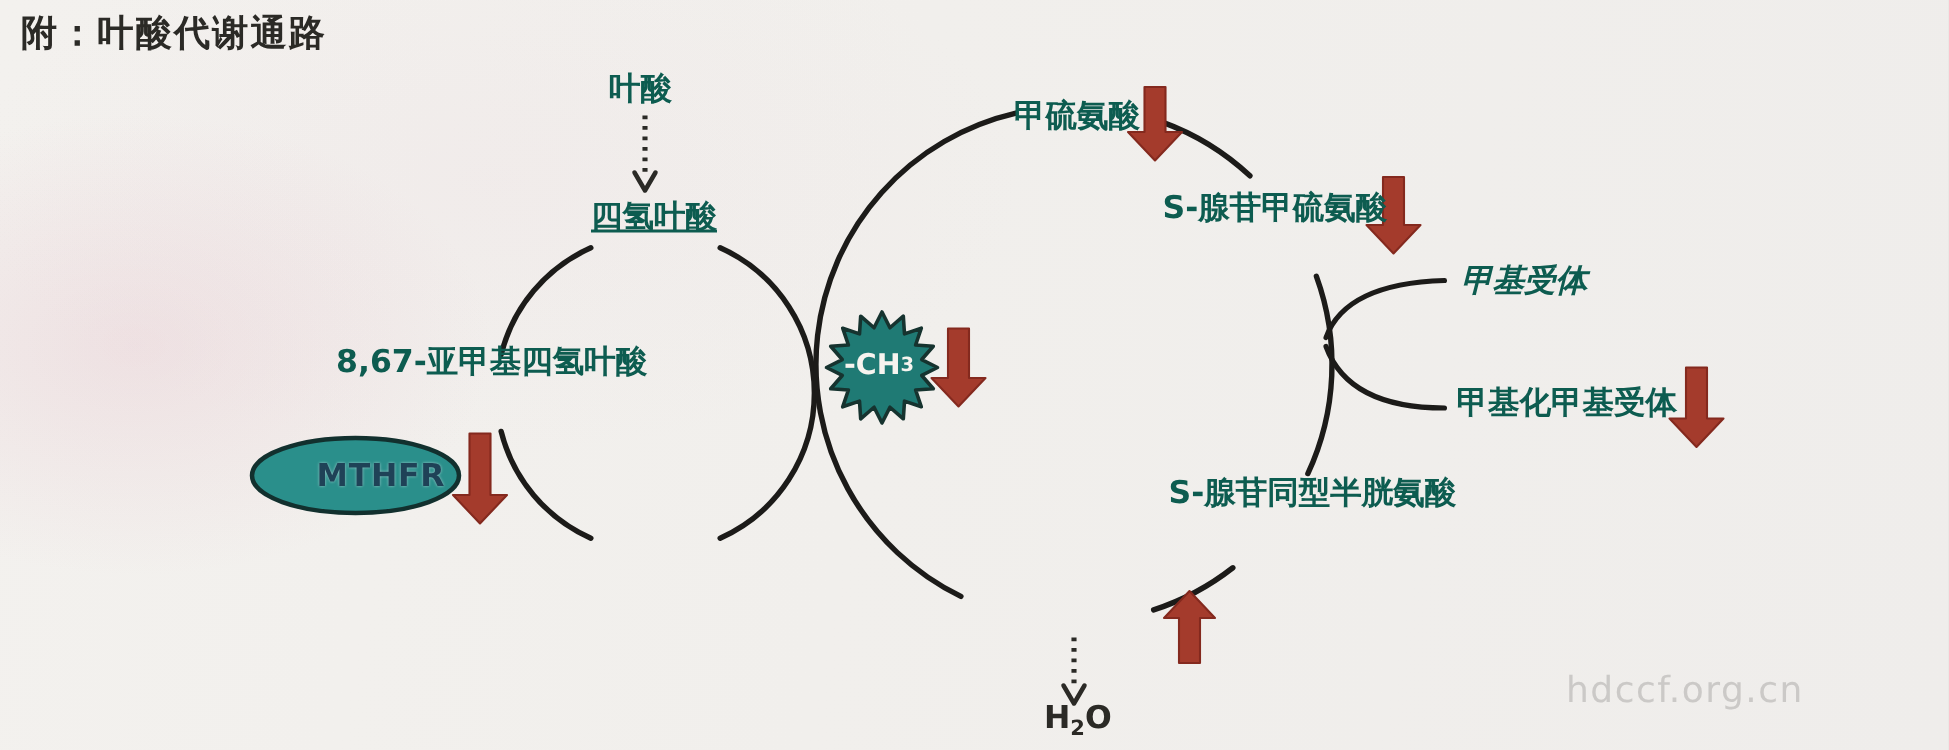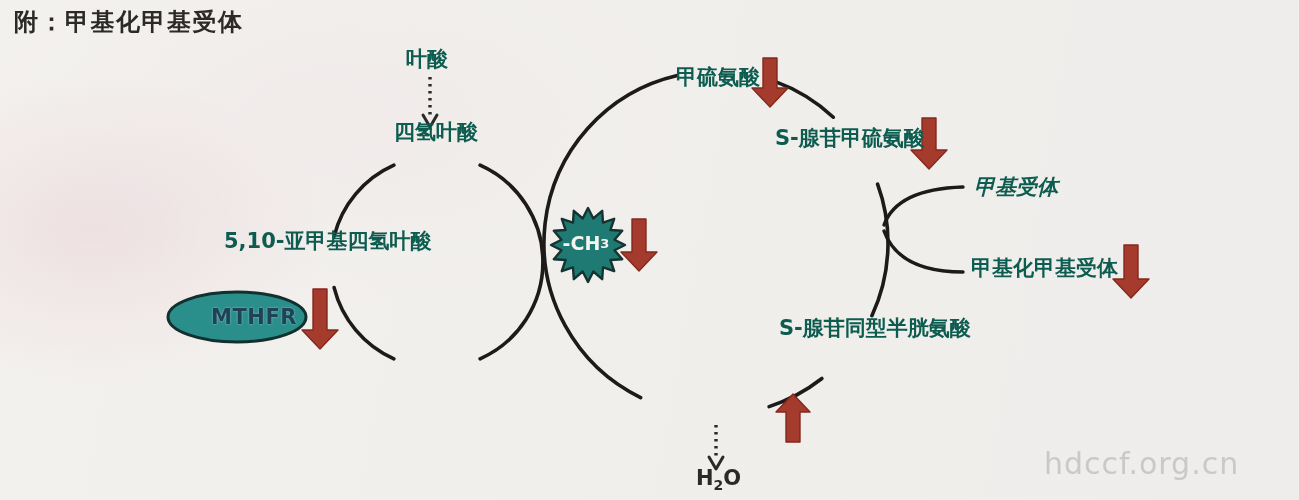--- a/index.html
+++ b/index.html
@@ -33,21 +33,21 @@
     text-shadow:0 0 2px rgba(255,255,255,.55);
   }
   .ch3-text{
     position:absolute;left:546px;top:226px;width:80px;height:34px;
     display:flex;align-items:center;justify-content:center;
     font-size:19px;font-weight:bold;color:#f6f4ef;
   }
   .ch3-text sub{font-size:13px;}
   .watermark{
     position:absolute;left:1044px;top:446px;
-    font-size:30px;font-weight:400;color:var(--watermark-gray,#cbc9c7);
+    font-size:24px;font-weight:400;color:var(--watermark-gray,#cbc9c7);
     letter-spacing:1px;
   }
   svg.art{position:absolute;left:0;top:0;}
   .cycle-arc{fill:none;stroke:var(--line-dark,#1c1b19);stroke-width:3.6;stroke-linecap:round;}
   .branch-curve{fill:none;stroke:var(--line-dark,#1c1b19);stroke-width:3.4;stroke-linecap:round;}
   .dotted-line{fill:none;stroke:var(--ink,#26251f);stroke-width:3.4;stroke-dasharray:2.5 4.5;}
   .dotted-head{fill:none;stroke:var(--ink,#26251f);stroke-width:3;stroke-linejoin:round;stroke-linecap:round;}
   .block-arrow{fill:var(--arrow-red,#a43b2c);stroke:#84291e;stroke-width:1.4;stroke-linejoin:round;}
   .enzyme-ellipse{fill:var(--shape-teal,#2a8f8b);stroke:#12302e;stroke-width:3;}
   .starburst{fill:var(--starburst-teal,#1f7a74);stroke:#16332f;stroke-width:2.4;stroke-linejoin:round;}
@@ -82,25 +82,25 @@
     <path class="block-arrow" d="M1124,245 L1138,245 L1138,279 L1149,279 L1131,298 L1113,279 L1124,279 Z"></path>
     <path class="block-arrow" d="M632,219 L646,219 L646,252 L657,252 L639,271 L621,252 L632,252 Z"></path>
     <path class="block-arrow" d="M313,289 L327,289 L327,330 L338,330 L320,349 L302,330 L313,330 Z"></path>
     <path class="block-arrow" d="M786,442 L786,412 L776,412 L793,394 L810,412 L800,412 L800,442 Z"></path>
 
     <ellipse class="enzyme-ellipse" cx="237" cy="317" rx="69" ry="25"></ellipse>
 
     <polygon class="starburst" points="588.0,208.0 593.3,218.5 602.2,210.8 603.0,222.6 614.2,218.8 610.4,230.0 622.2,230.8 614.5,239.7 625.0,245.0 614.5,250.3 622.2,259.2 610.4,260.0 614.2,271.2 603.0,267.4 602.2,279.2 593.3,271.5 588.0,282.0 582.7,271.5 573.8,279.2 573.0,267.4 561.8,271.2 565.6,260.0 553.8,259.2 561.5,250.3 551.0,245.0 561.5,239.7 553.8,230.8 565.6,230.0 561.8,218.8 573.0,222.6 573.8,210.8 582.7,218.5"></polygon>
   </svg>
 
-  <div class="page-title">附：甲基化甲基受体</div>
+  <div class="page-title">附：叶酸代谢通路</div>
 
   <div class="lbl" style="left:406px;top:48px;">叶酸</div>
-  <div class="lbl" style="left:394px;top:121px;">四氢叶酸</div>
-  <div class="lbl" style="left:224px;top:230px;">5,10-亚甲基四氢叶酸</div>
+  <div class="lbl" style="left:394px;top:133px;text-decoration:underline;">四氢叶酸</div>
+  <div class="lbl" style="left:224px;top:230px;">8,67-亚甲基四氢叶酸</div>
   <div class="lbl" style="left:676px;top:66px;">甲硫氨酸</div>
   <div class="lbl" style="left:775px;top:127px;">S-腺苷甲硫氨酸</div>
   <div class="lbl" style="left:974px;top:176px;font-style:italic;">甲基受体</div>
   <div class="lbl" style="left:971px;top:257px;">甲基化甲基受体</div>
   <div class="lbl" style="left:779px;top:317px;">S-腺苷同型半胱氨酸</div>
 
   <div class="dark-lbl" style="left:696px;top:466px;">
     <span>H</span><sub>2</sub><span>O</span>
   </div>
 

